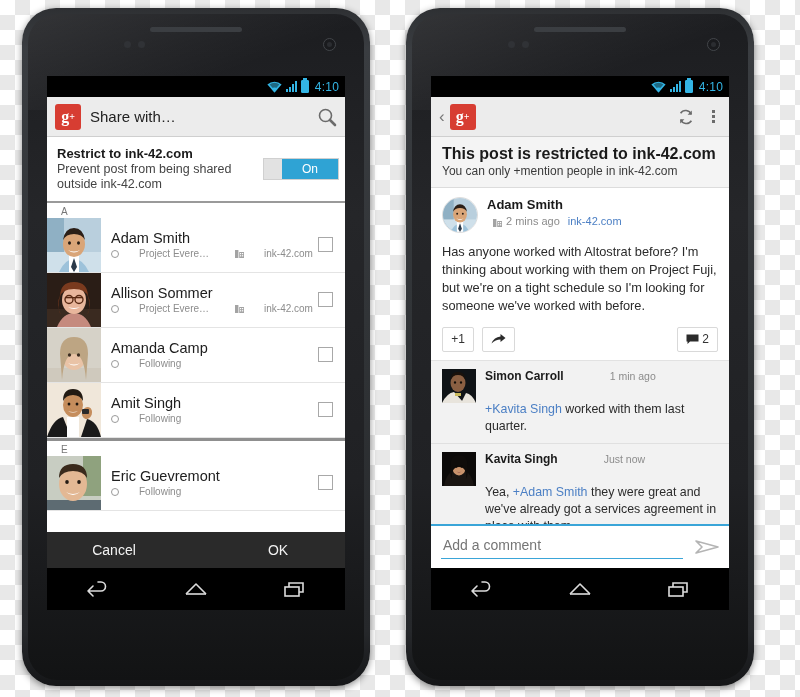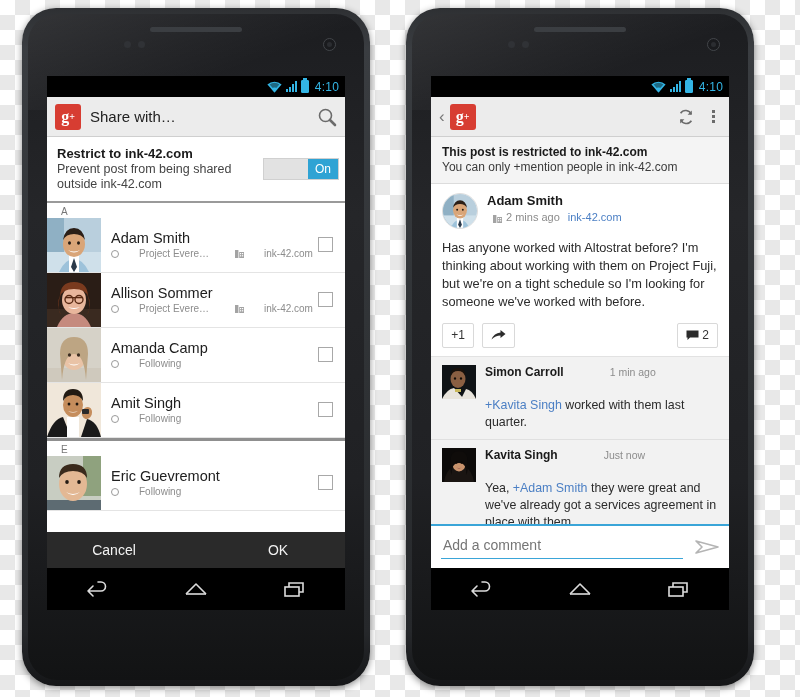--- a/index.html
+++ b/index.html
@@ -222,21 +222,21 @@
     height: 22px;
     background: #e2e2e2;
     border: 1px solid #d0d0d0;
     box-sizing: border-box;
     display: flex;
     justify-content: flex-end;
     align-items: center;
     margin-top: 12px;
   }
   .toggle-knob {
-    width: 30px;
+    width: 56px;
     height: 20px;
     background: #2fa3d4;
     color: #fff;
     font-size: 12px;
     display: flex;
     align-items: center;
     justify-content: center;
   }
 
   
@@ -341,21 +341,21 @@
   }
   .nav-ico { width: 26px; height: 20px; display: block; }
 
   
   .notice {
     background: #f4f4f4;
     padding: 8px 11px 9px 11px;
     border-bottom: 1px solid #dcdcdc;
   }
   .notice-title {
-    font-size: 12px;
+    font-size: 16px;
     font-weight: bold;
     color: #1a1a1a;
   }
   .notice-sub {
     font-size: 12px;
     color: #3b3b3b;
     margin-top: 1px;
   }
 
   

